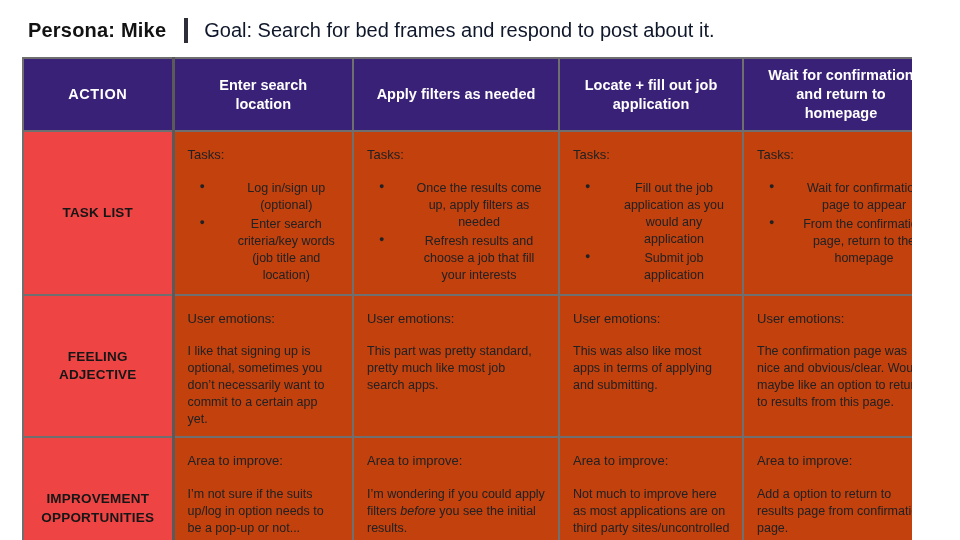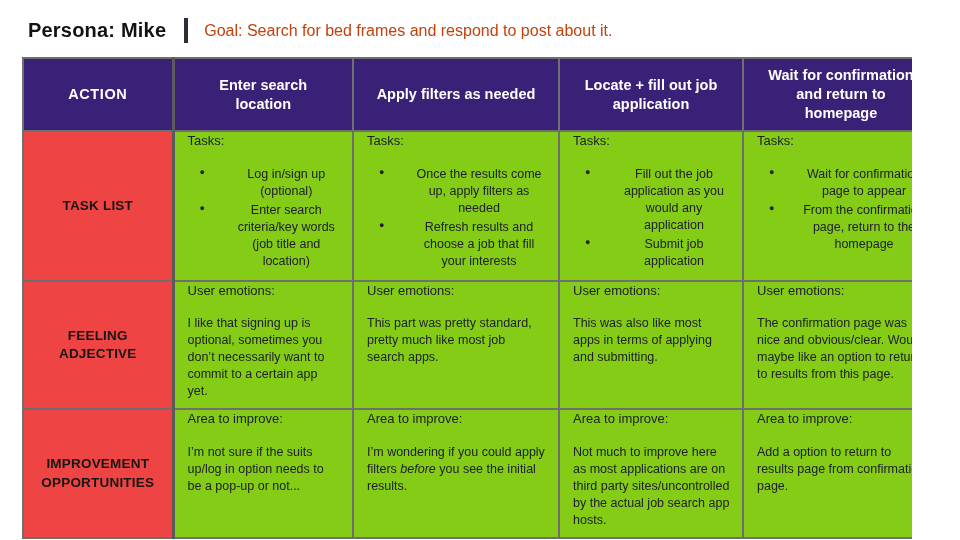--- a/index.html
+++ b/index.html
@@ -3,39 +3,39 @@
 <meta charset="utf-8">
 <style>
   html, body { margin:0; padding:0; background:#ffffff; }
   body { width:960px; height:540px; font-family:"Liberation Sans", sans-serif; -webkit-font-smoothing:antialiased; }
   .slide { position:relative; width:912px; height:540px; background:#ffffff; overflow:hidden; }
 
   
   .titlebar { position:absolute; left:28px; top:18px; display:flex; align-items:center; }
   .persona { font-weight:bold; font-size:20px; color:#121212; letter-spacing:0.2px; white-space:nowrap; }
   .title-divider { width:4px; height:25px; background:#2e2e38; margin:0 16px 0 18px; }
-  .goal { font-size:16px; color:#c2410c; white-space:nowrap; }
+  .goal { font-size:20px; color:#0f172a; white-space:nowrap; }
 
   
   table.journey { position:absolute; left:22px; top:57px; width:916px; border-collapse:collapse; table-layout:fixed; }
   col.c0 { width:150px; } col.c1 { width:180px; } col.c2 { width:206px; } col.c3 { width:184px; } col.c4 { width:196px; }
   .journey th, .journey td { border:2px solid #6f6f6f; box-sizing:border-box; }
 
   tr.head { height:73px; }
   tr.head th { background:#3a2178; color:#ffffff; font-weight:bold; text-align:center; vertical-align:middle; padding:4px 16px; font-size:14.5px; line-height:1.3; }
   th.corner { font-size:13px; letter-spacing:0.6px; }
 
   th.rowlabel { background:#ef4444; color:#161616; font-weight:bold; font-size:13.5px; letter-spacing:0.2px; text-align:center; vertical-align:middle; padding:0 14px; line-height:1.35; }
   th.colend, th.rowlabel, th.corner { border-right-width:3px; border-right-color:#5a5a5a; }
 
   tr.r-tasks { height:138px; }
   tr.r-feel { height:110px; }
   tr.r-improve { height:111px; }
 
-  td.cell { background:#84cc16; vertical-align:top; padding:0 12px 8px 13px; color:#202124; font-size:12.5px; line-height:1.36; }
+  td.cell { background:#c2410c; vertical-align:top; padding:14px 12px 8px 13px; color:#202124; font-size:12.5px; line-height:1.36; }
   .cellhead { font-size:13px; margin:0 0 16px 0; }
   .celltext { margin:16px 0 0 0; }
   em { font-style:italic; }
 
   ul.bullets { list-style:none; margin:0; padding:0 0 0 12px; }
   ul.bullets li { position:relative; padding-left:33px; margin:0 0 2px 0;text-align:center; }
   ul.bullets li::before { content:"\25CF"; position:absolute; left:0; top:0; font-size:9px; }
 </style>
 </head>
 <body>

